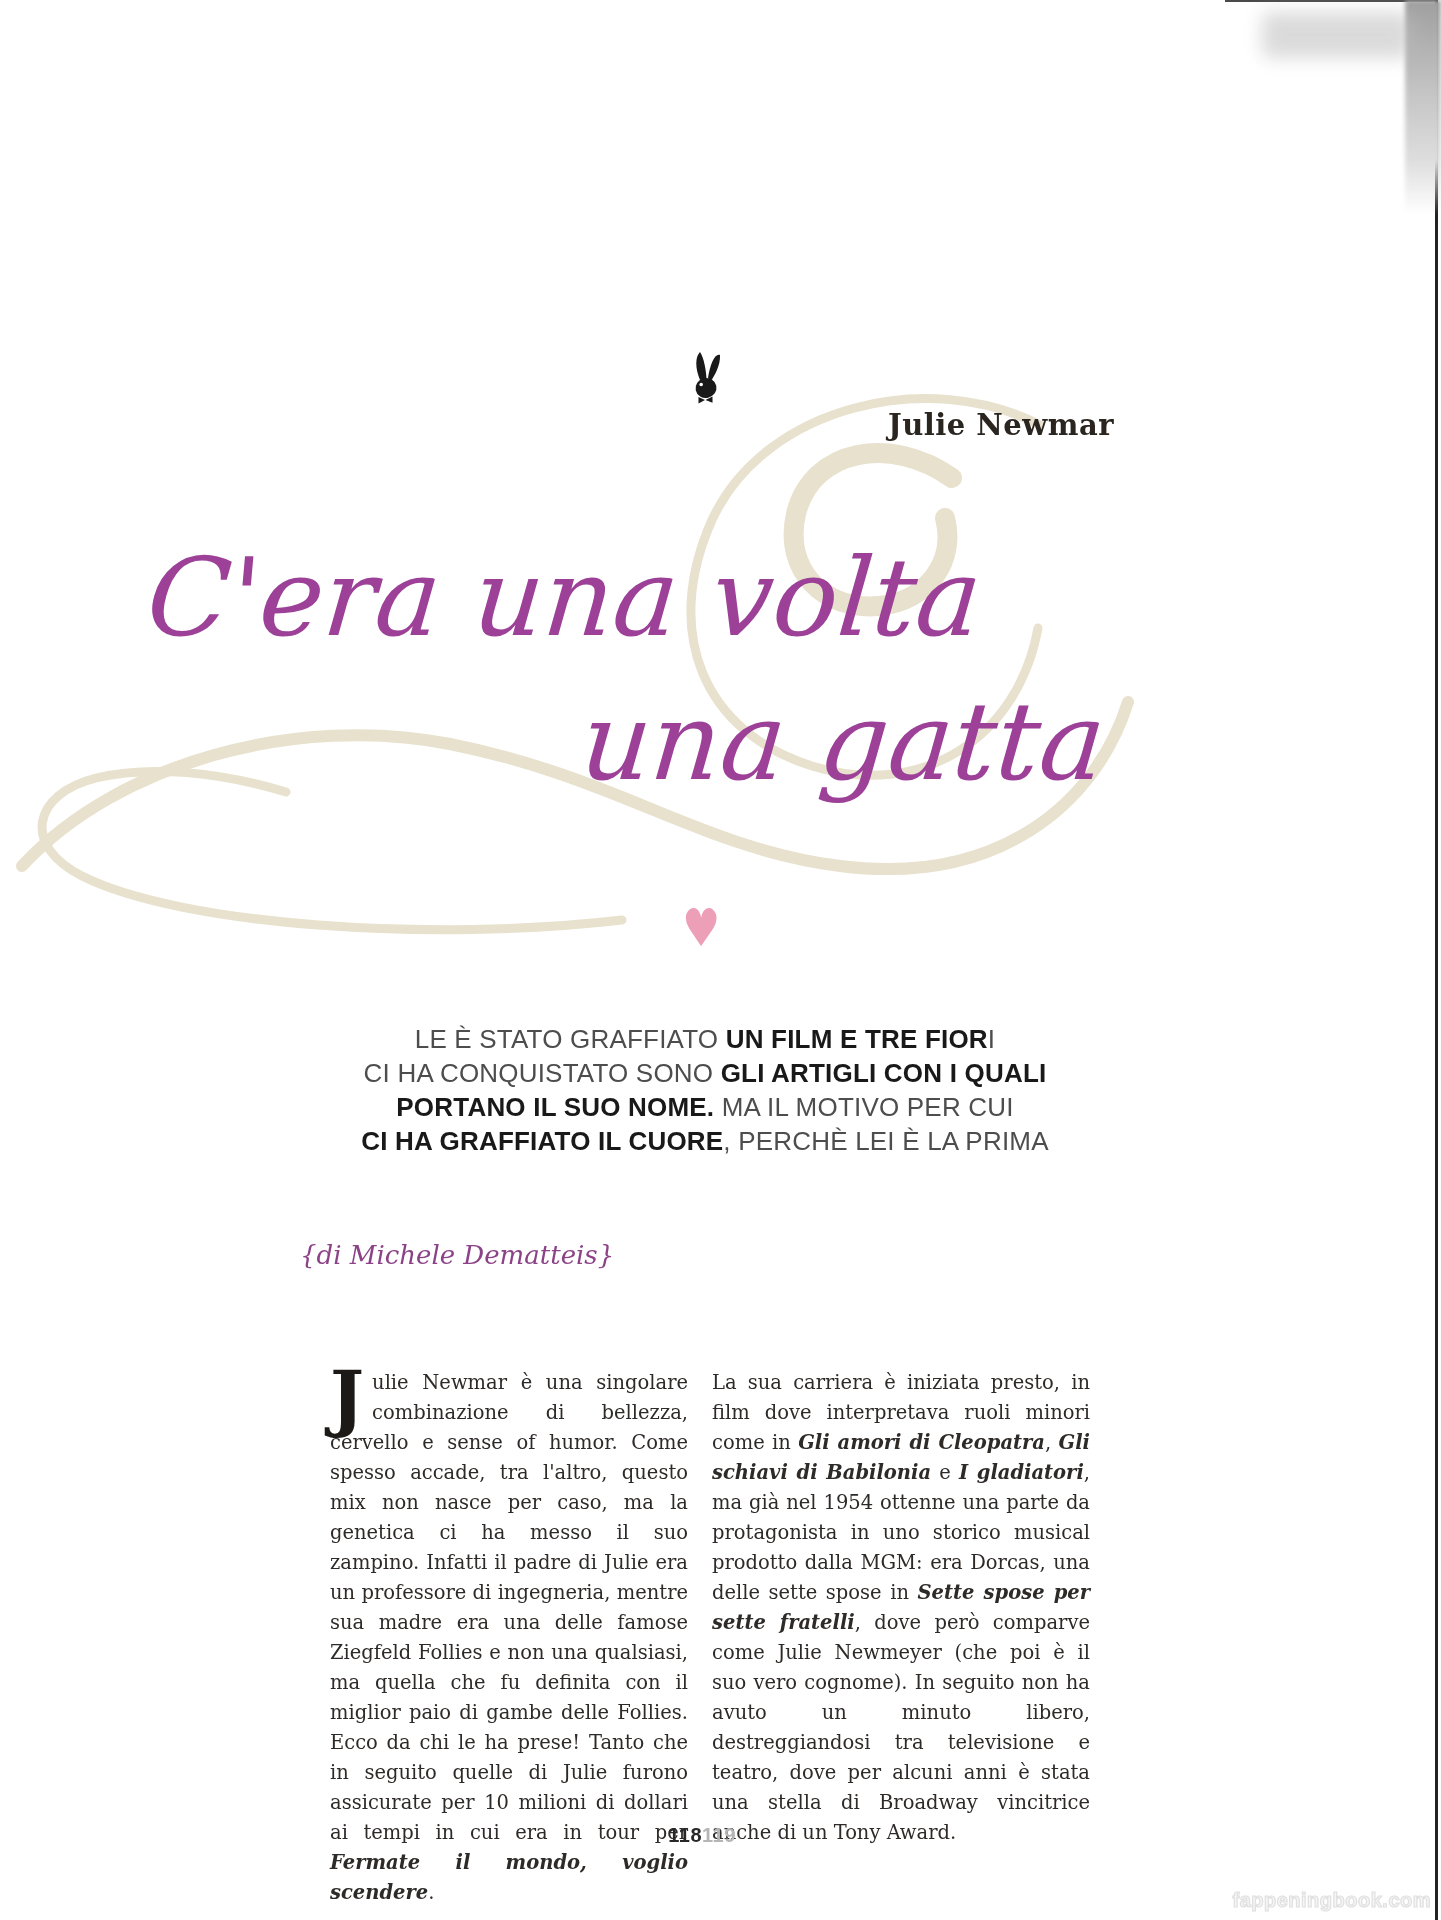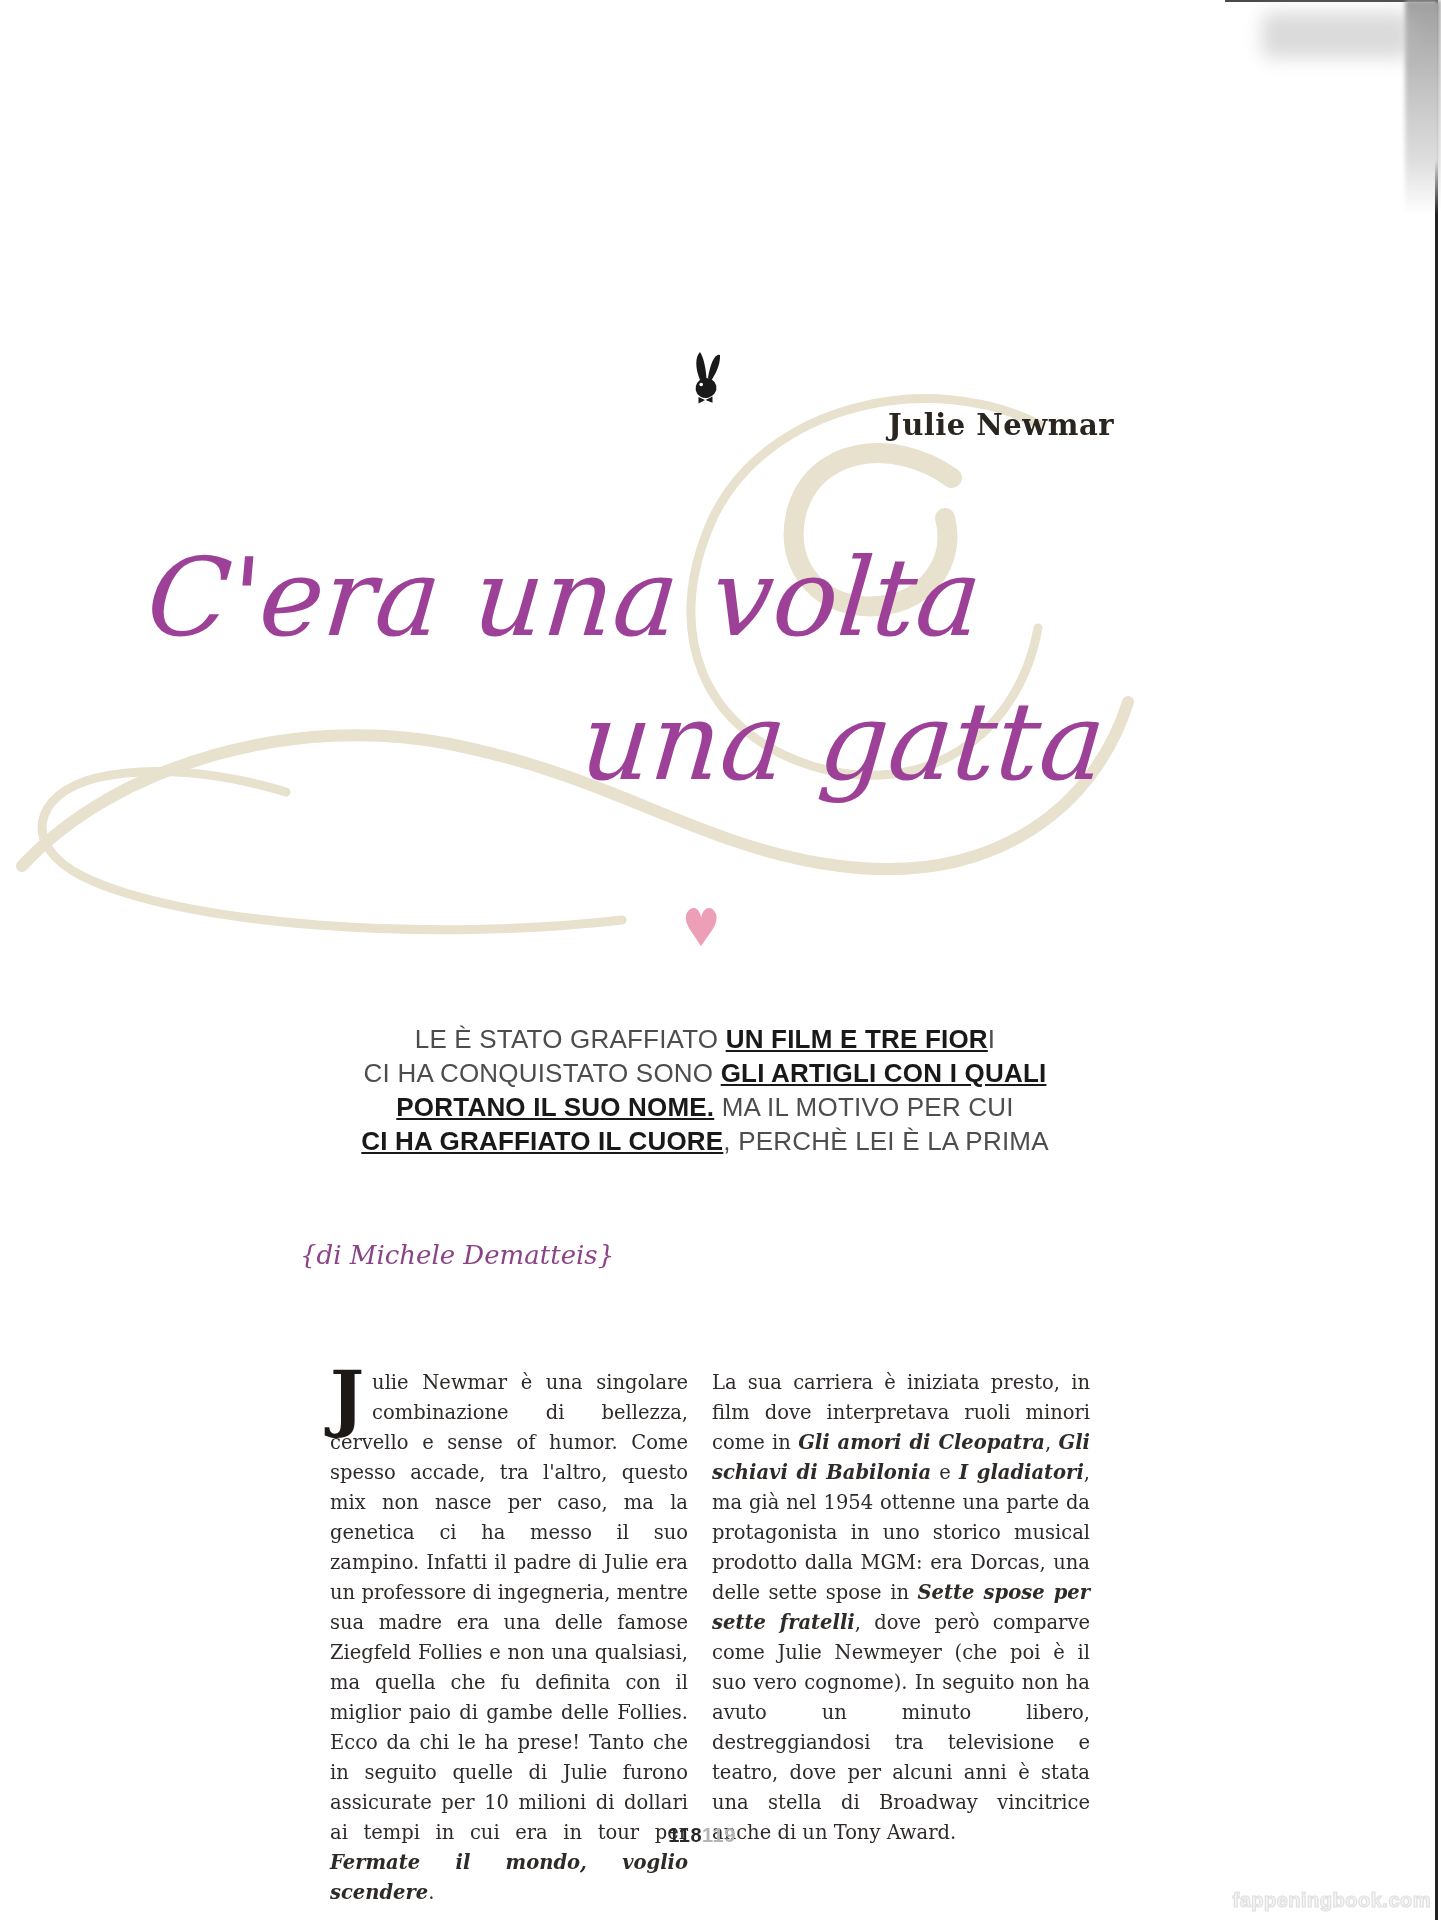--- a/index.html
+++ b/index.html
@@ -51,21 +51,21 @@
     transform:scaleX(.82);
   }
   
   .standfirst{
     position:absolute;left:280px;top:1022px;width:850px;
     text-align:center;
     font-family:"Liberation Sans",sans-serif;
     font-size:26px;line-height:34px;
     color:var(--intro-ink,#4d4d4d);letter-spacing:.2px;
   }
-  .standfirst .run-b{font-weight:700;color:var(--intro-bold-ink,#191919);text-decoration:underline;}
+  .standfirst .run-b{font-weight:700;color:var(--intro-bold-ink,#191919);}
   
   .byline{
     position:absolute;left:300px;top:1240px;width:820px;
     text-align:left;
     font-family:"DejaVu Serif",serif;font-style:italic;
     font-size:26px;color:var(--byline-purple,#8c4287);
   }
   
   .col{
     position:absolute;top:1368px;

